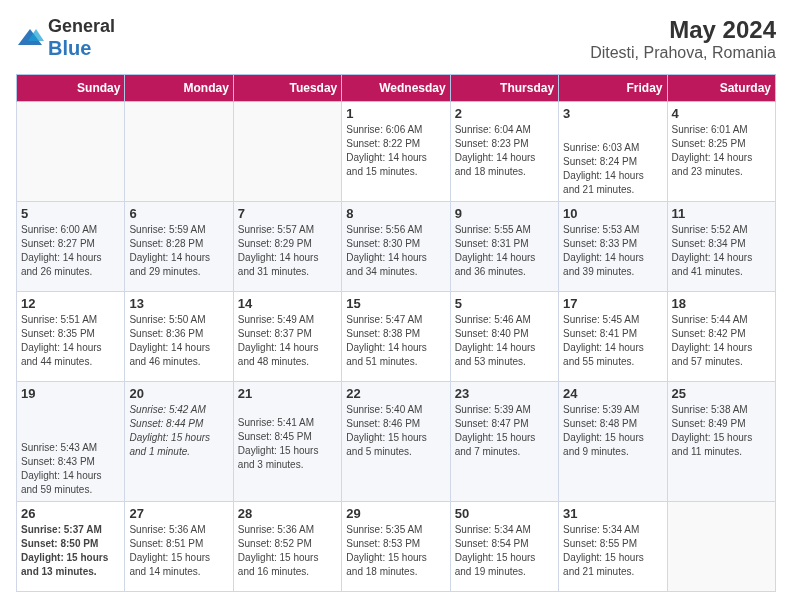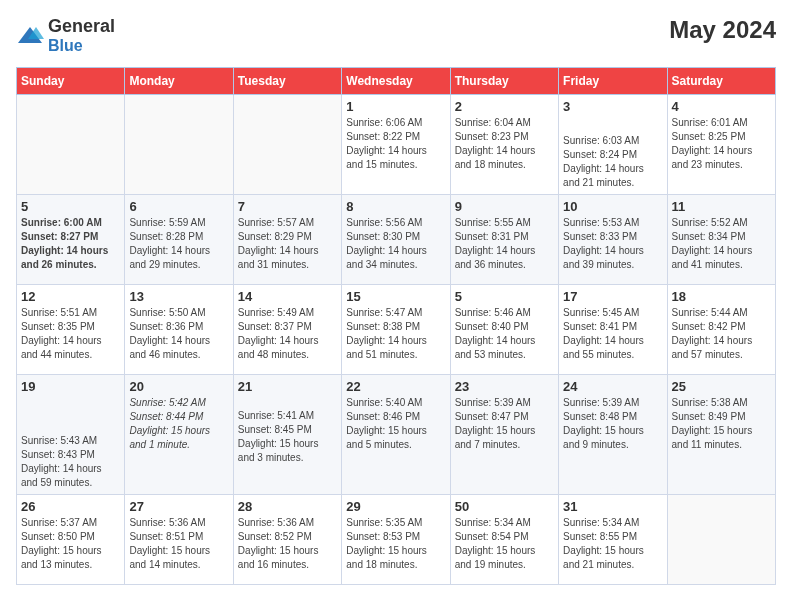--- a/index.html
+++ b/index.html
@@ -27,26 +27,26 @@
     }
     .title-block { text-align: right; }
     .title-month { font-size: 24px; font-weight: bold; color: #333; }
     .title-location { font-size: 16px; color: #555; }
     .calendar {
       width: 100%;
       border-collapse: collapse;
       table-layout: fixed;
     }
     .calendar th {
-      background: #ef4444;
+      background: #be185d;
       color: #fff;
       font-size: 12px;
       font-weight: bold;
       padding: 6px 4px;
-      text-align: left;
+      text-align: right;
       border: 1px solid #b0c8e8;
     }
     .calendar td {
       border: 1px solid #d0d8e8;
       vertical-align: top;
       padding: 4px;
       background: #fff;
       height: 90px;
       font-size: 10px;
       color: #333;
@@ -72,25 +72,26 @@
 <body>
 
 <div class="header">
   <div class="logo">
     <svg class="logo-icon" viewBox="0 0 28 22" xmlns="http://www.w3.org/2000/svg">
       <polygon points="14,2 26,18 2,18" fill="#2e77bc"></polygon>
       <polygon points="20,2 28,14 12,14" fill="#1a9fd4" opacity="0.7"></polygon>
     </svg>
     <div>
       <span style="font-size:18px;font-weight:bold;color:#333;">General</span><br>
-      <span style="font-size:16px;font-weight:bold;color:#2e77bc;">Blue</span>
+      <span style="font-size:20px;font-weight:bold;color:#2e77bc;">Blue</span>
     </div>
   </div>
   <div class="title-block">
     <div class="title-month">May 2024</div>
+    <div class="title-location">Ditesti, Prahova, Romania</div>
   </div>
 </div>
 
 <table class="calendar">
   <thead>
     <tr>
     <th>Sunday</th>
         <th>Monday</th>
         <th>Tuesday</th>
         <th>Wednesday</th>
@@ -129,21 +130,21 @@
           <span class="day-number">4</span>
           <div class="day-info" style="white-space: pre-line;">Sunrise: 6:01 AM
 Sunset: 8:25 PM
 Daylight: 14 hours
 and 23 minutes.</div>
         </td>
       </tr>
       <tr>
         <td>
           <span class="day-number">5</span>
-          <div class="day-info" style="white-space: pre-line; font-weight: bold;">Sunrise: 6:00 AM
+          <div class="day-info" style="white-space: pre-line;">Sunrise: 6:00 AM
 Sunset: 8:27 PM
 Daylight: 14 hours
 and 26 minutes.</div>
         </td>
         <td>
           <span class="day-number">6</span>
           <div class="day-info" style="white-space: pre-line;">Sunrise: 5:59 AM
 Sunset: 8:28 PM
 Daylight: 14 hours
 and 29 minutes.</div>
@@ -282,21 +283,21 @@
           <span class="day-number">25</span>
           <div class="day-info" style="white-space: pre-line;">Sunrise: 5:38 AM
 Sunset: 8:49 PM
 Daylight: 15 hours
 and 11 minutes.</div>
         </td>
       </tr>
       <tr>
         <td>
           <span class="day-number">26</span>
-          <div class="day-info" style="white-space: pre-line;">Sunrise: 5:37 AM
+          <div class="day-info" style="white-space: pre-line; font-weight: bold;">Sunrise: 5:37 AM
 Sunset: 8:50 PM
 Daylight: 15 hours
 and 13 minutes.</div>
         </td>
         <td>
           <span class="day-number">27</span>
           <div class="day-info" style="white-space: pre-line;">Sunrise: 5:36 AM
 Sunset: 8:51 PM
 Daylight: 15 hours
 and 14 minutes.</div>

